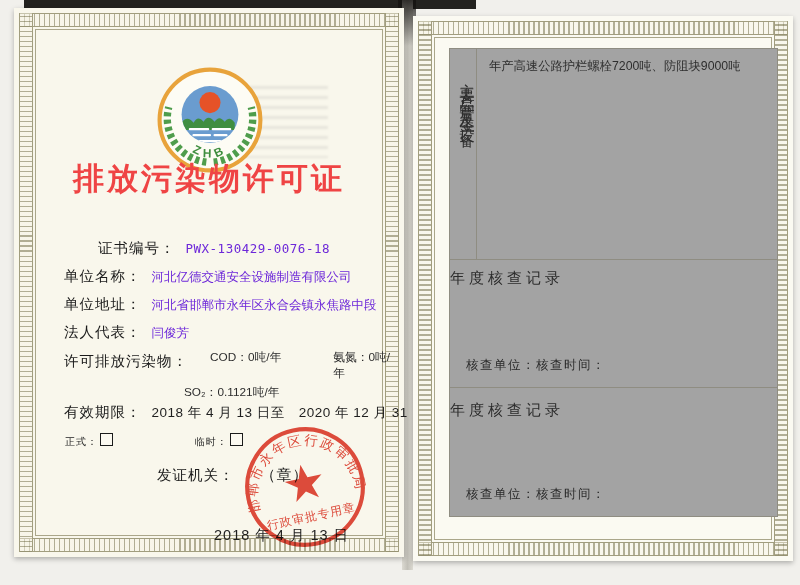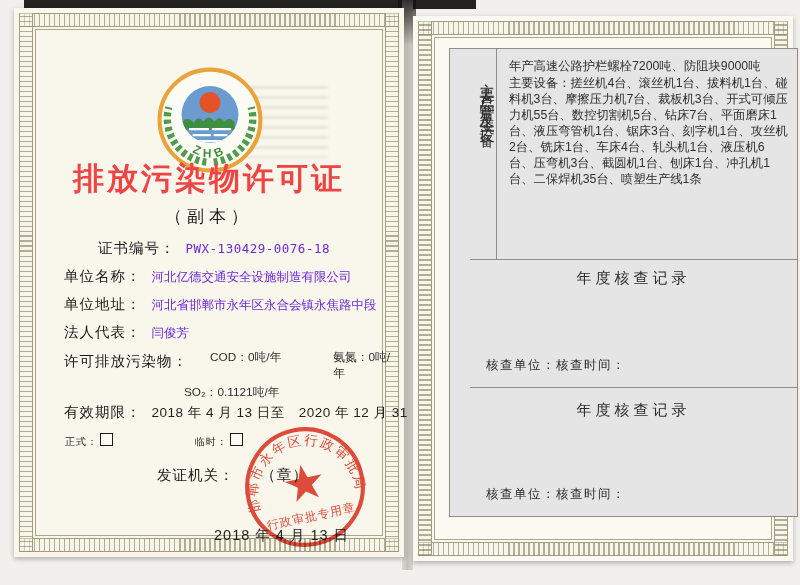--- a/index.html
+++ b/index.html
@@ -64,31 +64,31 @@
 
   .seal { position:absolute; left:226px; top:414px; width:130px; height:130px;
     transform:rotate(-12deg); z-index:5; opacity:.9; mix-blend-mode:multiply; }
 
   .bleed { position:absolute; left:228px; top:78px; width:86px; height:72px;
     background:repeating-linear-gradient(180deg, rgba(110,110,110,.12) 0 3px, rgba(0,0,0,0) 3px 10px);
     filter:blur(1px); }
 
   
   .rbox { position:absolute; left:36px; top:32px; width:327px; height:467px;
-    border:1px solid #8f8d82; background:#e5e5e5;padding-left:20px; }
+    border:1px solid #8f8d82; background:#a3a3a3; }
   .sec1 { height:210px; border-bottom:1px solid #8f8d82; display:flex; }
   .side-label { width:26px; border-right:1px solid #8f8d82; color:#2e2e2e;
     writing-mode:vertical-rl; text-orientation:upright;
     font-size:15px; letter-spacing:5px; padding-top:22px; text-align:start; }
   .sec1-text { flex:1; padding:10px 9px 0 12px; font-size:12.3px; line-height:1.3; color:#2e2e2e; }
   .sec1-text .l1 { margin-bottom:1px; }
   .sec2, .sec3 { position:relative; }
   .sec2 { height:127px; border-bottom:1px solid #8f8d82; }
   .sec3 { height:128px; }
-  .sec-head { position:absolute; left:0; right:0; text-align:center; font-size:15px;
+  .sec-head { position:absolute; left:0; right:0; text-align:left; font-size:15px;
     letter-spacing:4px; color:#2b2b2b; }
   .sec2 .sec-head { top:9px; } .sec3 .sec-head { top:13px; }
   .sec-foot { position:absolute; left:16px; right:12px; bottom:13px; font-size:12.5px;
     letter-spacing:1.5px; color:#2b2b2b; display:flex; }
   .sec-foot .time { }
 </style>
 </head>
 <body>
 
 <div class="scan-strip"></div>
@@ -127,21 +127,20 @@
       <path d="M56,106 a48,48 0 0 1 -41,-60" fill="none" stroke="#4f9d4c" stroke-width="8" stroke-dasharray="4.5 3.5"></path>
       <path d="M64,106 a48,48 0 0 0 41,-60" fill="none" stroke="#4f9d4c" stroke-width="8" stroke-dasharray="4.5 3.5"></path>
       <path id="zhbArc" d="M36,90 a32,32 0 0 0 48,0" fill="none"></path>
       <text font-size="13" font-weight="bold" fill="#3f8e3f" letter-spacing="5" font-family="Liberation Sans, sans-serif">
         <textPath href="#zhbArc" startOffset="50%" text-anchor="middle">ZHB</textPath>
       </text>
     </svg>
   </div>
 
   <div class="cert-title">排放污染物许可证</div>
-  <div class="cert-subtitle">（副本）</div>
 
   <div class="row r-cert">
     <span class="flabel">证书编号：</span><span class="fvalue mono">PWX-130429-0076-18</span>
   </div>
   <div class="row r-name">
     <span class="flabel">单位名称：</span><span class="fvalue">河北亿德交通安全设施制造有限公司</span>
   </div>
   <div class="row r-addr">
     <span class="flabel">单位地址：</span><span class="fvalue">河北省邯郸市永年区永合会镇永焦路中段</span>
   </div>
@@ -197,21 +196,20 @@
       <div class="gf v l"></div>
       <div class="gf v r"></div>
     <div class="inner-line"></div>
   </div>
 
   <div class="rbox">
     <div class="sec1">
       <div class="side-label">主要产品产量及生产设备</div>
       <div class="sec1-text">
         <div class="l1">年产高速公路护栏螺栓7200吨、防阻块9000吨</div>
-        <div>主要设备：搓丝机4台、滚丝机1台、拔料机1台、碰料机3台、摩擦压力机7台、裁板机3台、开式可倾压力机55台、数控切割机5台、钻床7台、平面磨床1台、液压弯管机1台、锯床3台、刻字机1台、攻丝机2台、铣床1台、车床4台、轧头机1台、液压机6台、压弯机3台、截圆机1台、刨床1台、冲孔机1台、二保焊机35台、喷塑生产线1条</div>
       </div>
     </div>
 
     <div class="sec2">
       <div class="sec-head">年度核查记录</div>
       <div class="sec-foot">
         <span>核查单位：</span>
         <span class="time">核查时间：</span>
       </div>
     </div>

